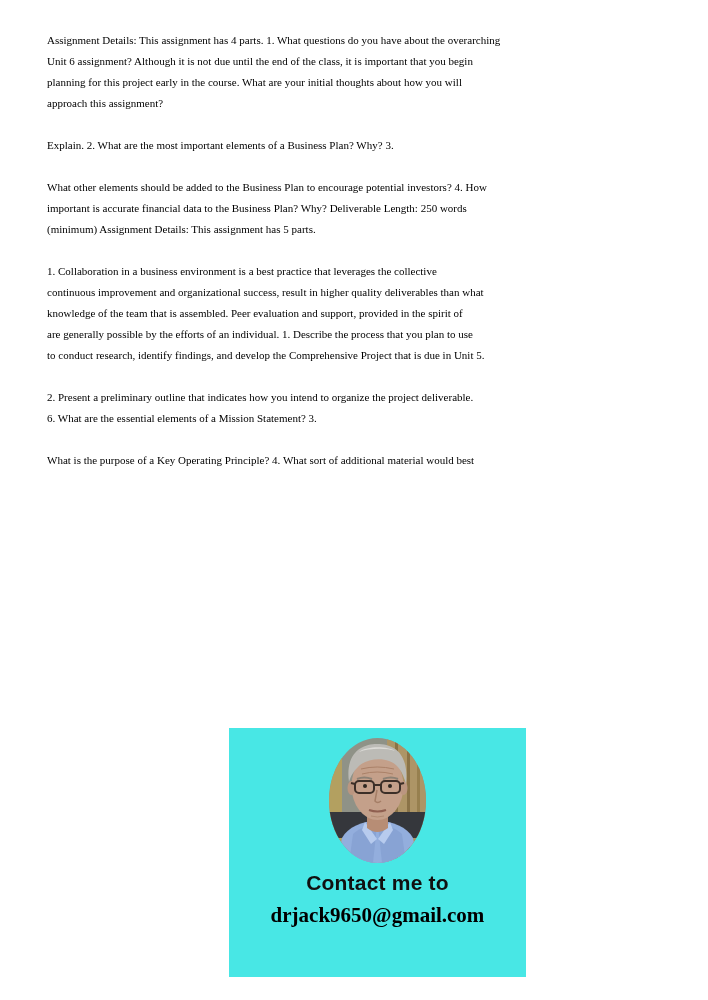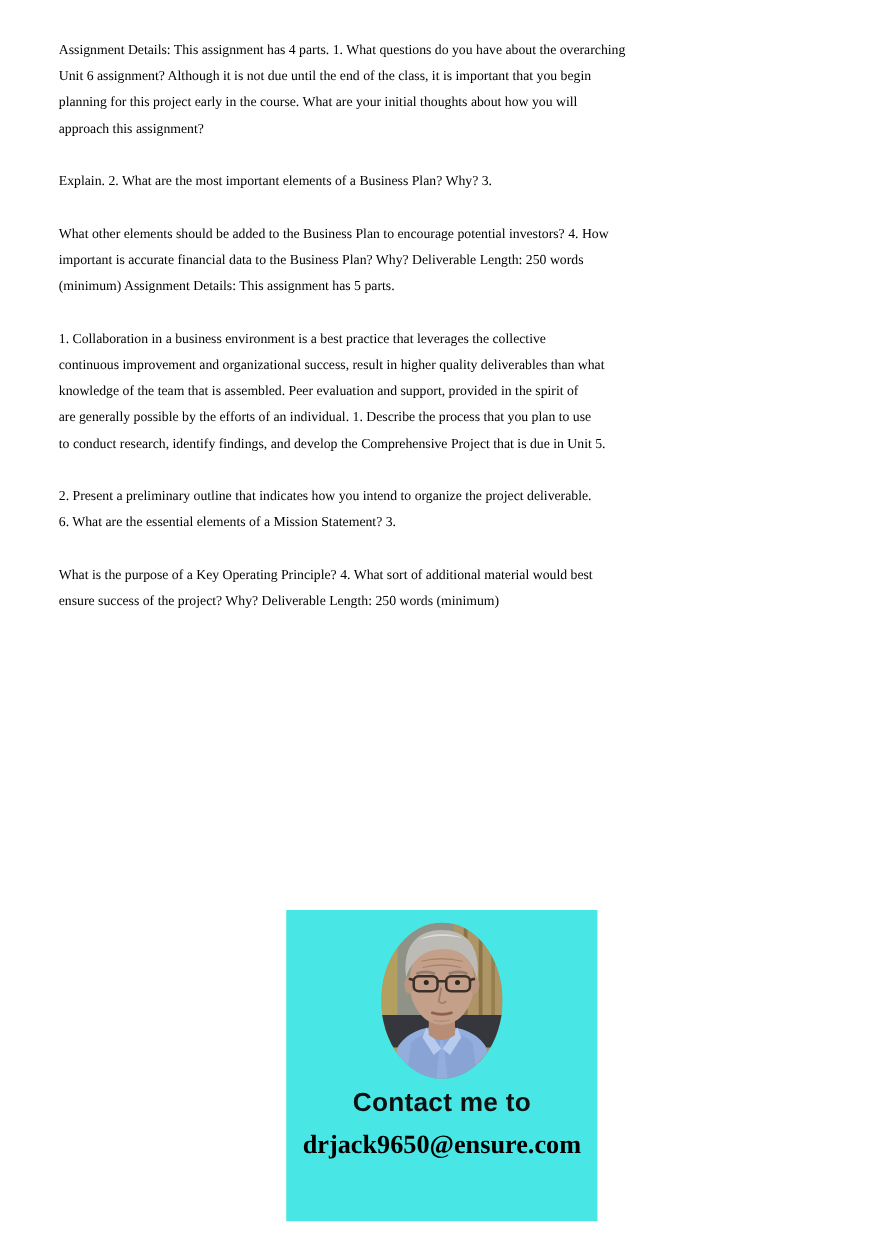--- a/index.html
+++ b/index.html
@@ -27,21 +27,21 @@
     margin: 0 0 21px 0;
   }
   .line {
     display: block;
     white-space: nowrap;
   }
   .contact-card {
     position: absolute;
     left: 229px;
     top: 728px;
-    width: 249px;
+    width: 297px;
     height: 249px;
     background: #48e7e5;
     text-align: center;
   }
   .photo-wrap {
     margin: 10px auto 0 auto;
     width: 97px;
     height: 125px;
   }
   .photo-wrap svg {
@@ -89,21 +89,20 @@
     <span class="line">knowledge of the team that is assembled. Peer evaluation and support, provided in the spirit of</span>
     <span class="line">are generally possible by the efforts of an individual. 1. Describe the process that you plan to use</span>
     <span class="line">to conduct research, identify findings, and develop the Comprehensive Project that is due in Unit 5.</span>
   </p>
   <p class="para">
     <span class="line">2. Present a preliminary outline that indicates how you intend to organize the project deliverable.</span>
     <span class="line">6. What are the essential elements of a Mission Statement? 3.</span>
   </p>
   <p class="para">
     <span class="line">What is the purpose of a Key Operating Principle? 4. What sort of additional material would best</span>
-    <span class="line">ensure success of the project? Why? Deliverable Length: 250 words (minimum)</span>
   </p>
 </main>
 
 <section class="contact-card" style="background: rgb(72, 231, 229);">
   <div class="photo-wrap">
     <svg viewBox="0 0 97 125" width="97" height="125" aria-hidden="true">
       <defs>
         <clipPath id="oval">
           <ellipse cx="48.5" cy="62.5" rx="48.5" ry="62.5"></ellipse>
         </clipPath>
@@ -154,14 +153,14 @@
         <path d="M48,52 L46,63 Q48.5,66 52,63" stroke="#a57e66" stroke-width="1.5" fill="none"></path>
 
         <path d="M40,72 Q48.5,75 57,72" stroke="#8f5f50" stroke-width="2" fill="none"></path>
         <path d="M42,78 Q48.5,80 55,78" stroke="#b08a72" stroke-width="1" fill="none"></path>
       </g>
     </svg>
   </div>
   <div class="card-heading">
     <div>Contact me to</div>
   </div>
-  <div class="card-email">drjack9650@ensure.com</div>
+  <div class="card-email">drjack9650@gmail.com</div>
 </section>
 
 </body></html>

